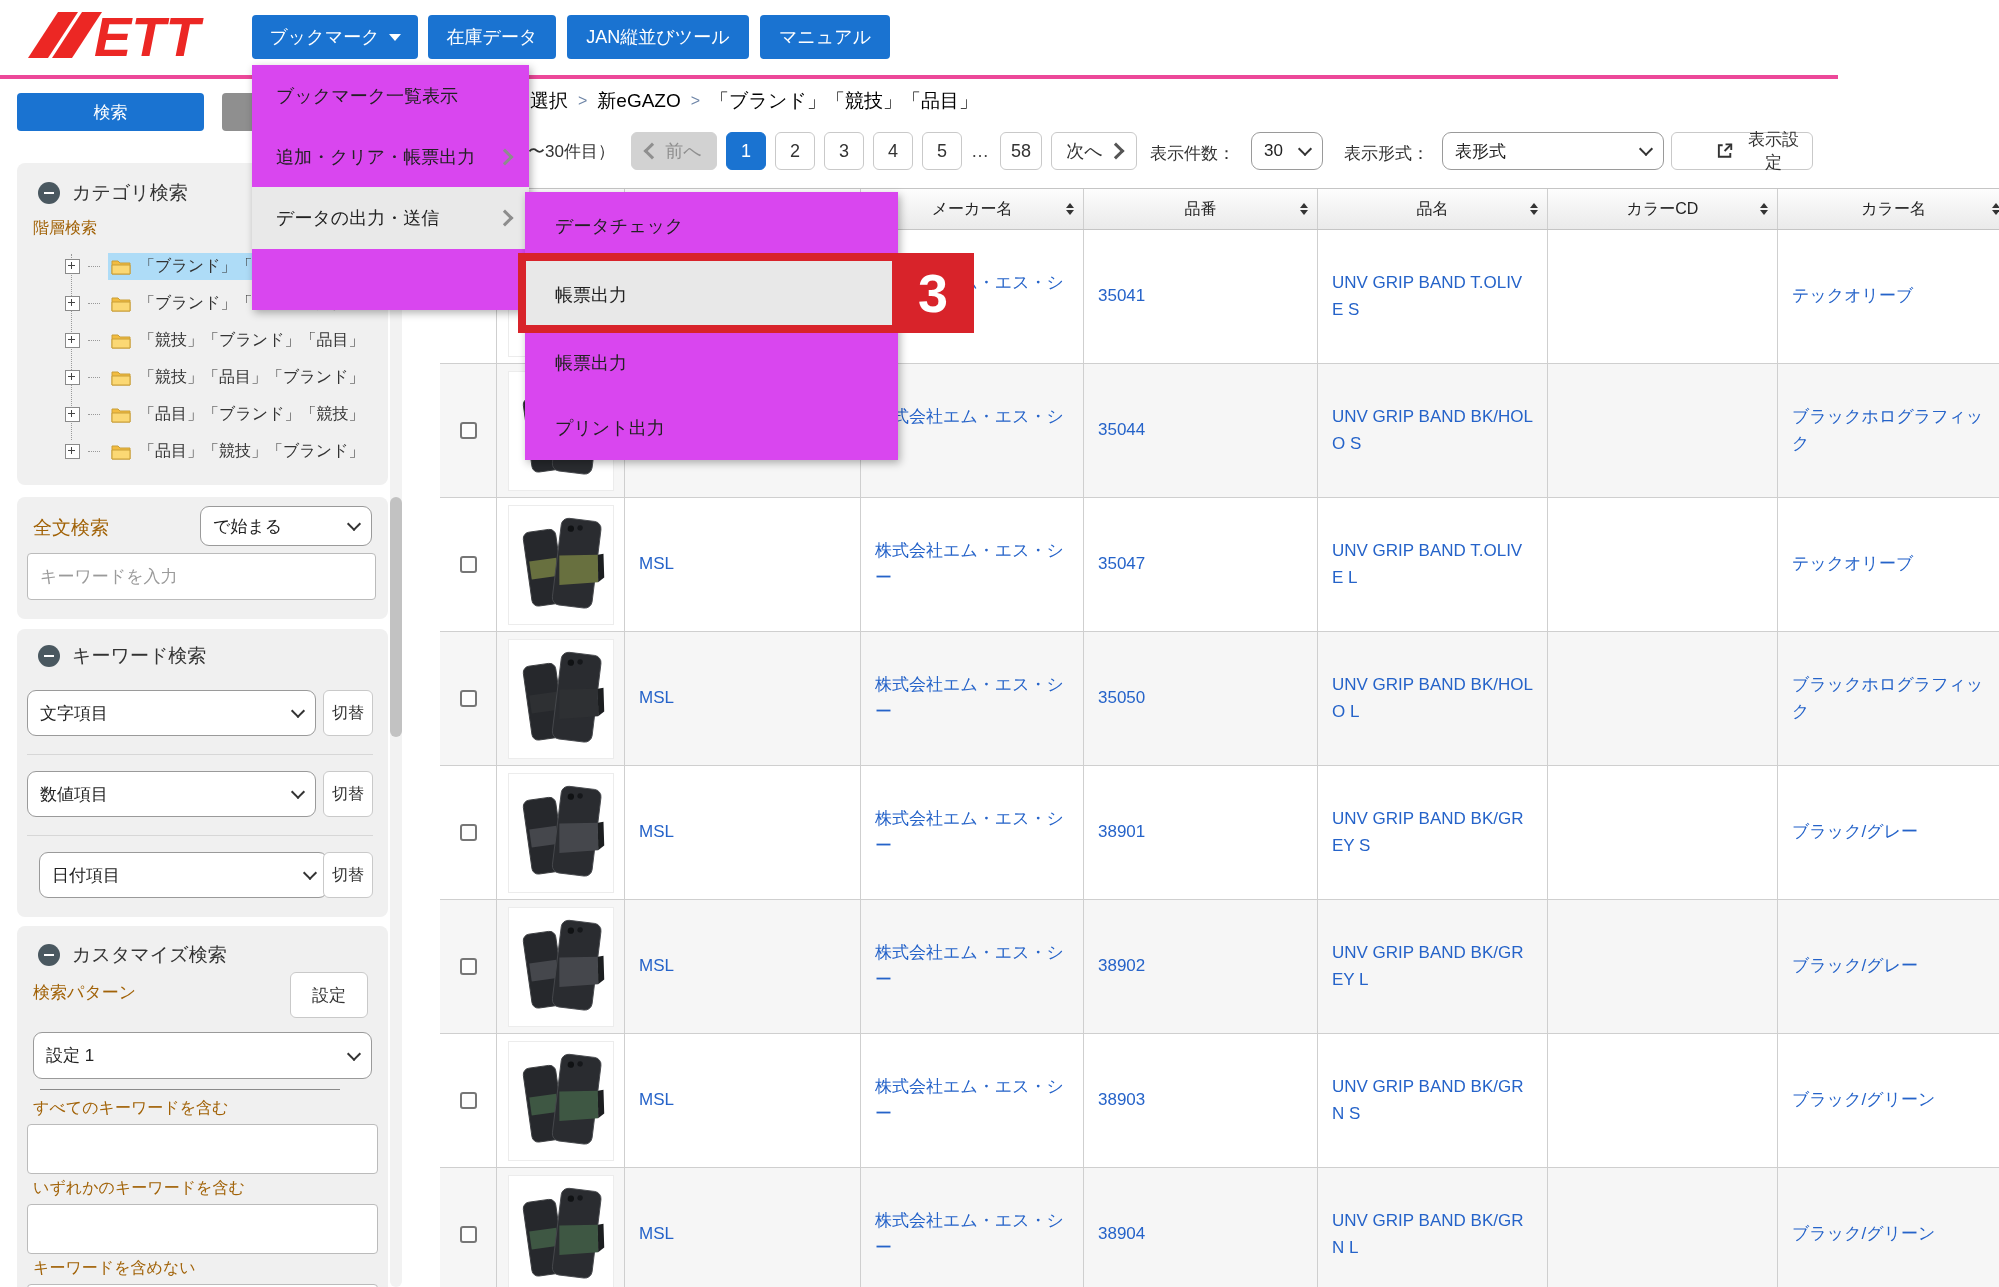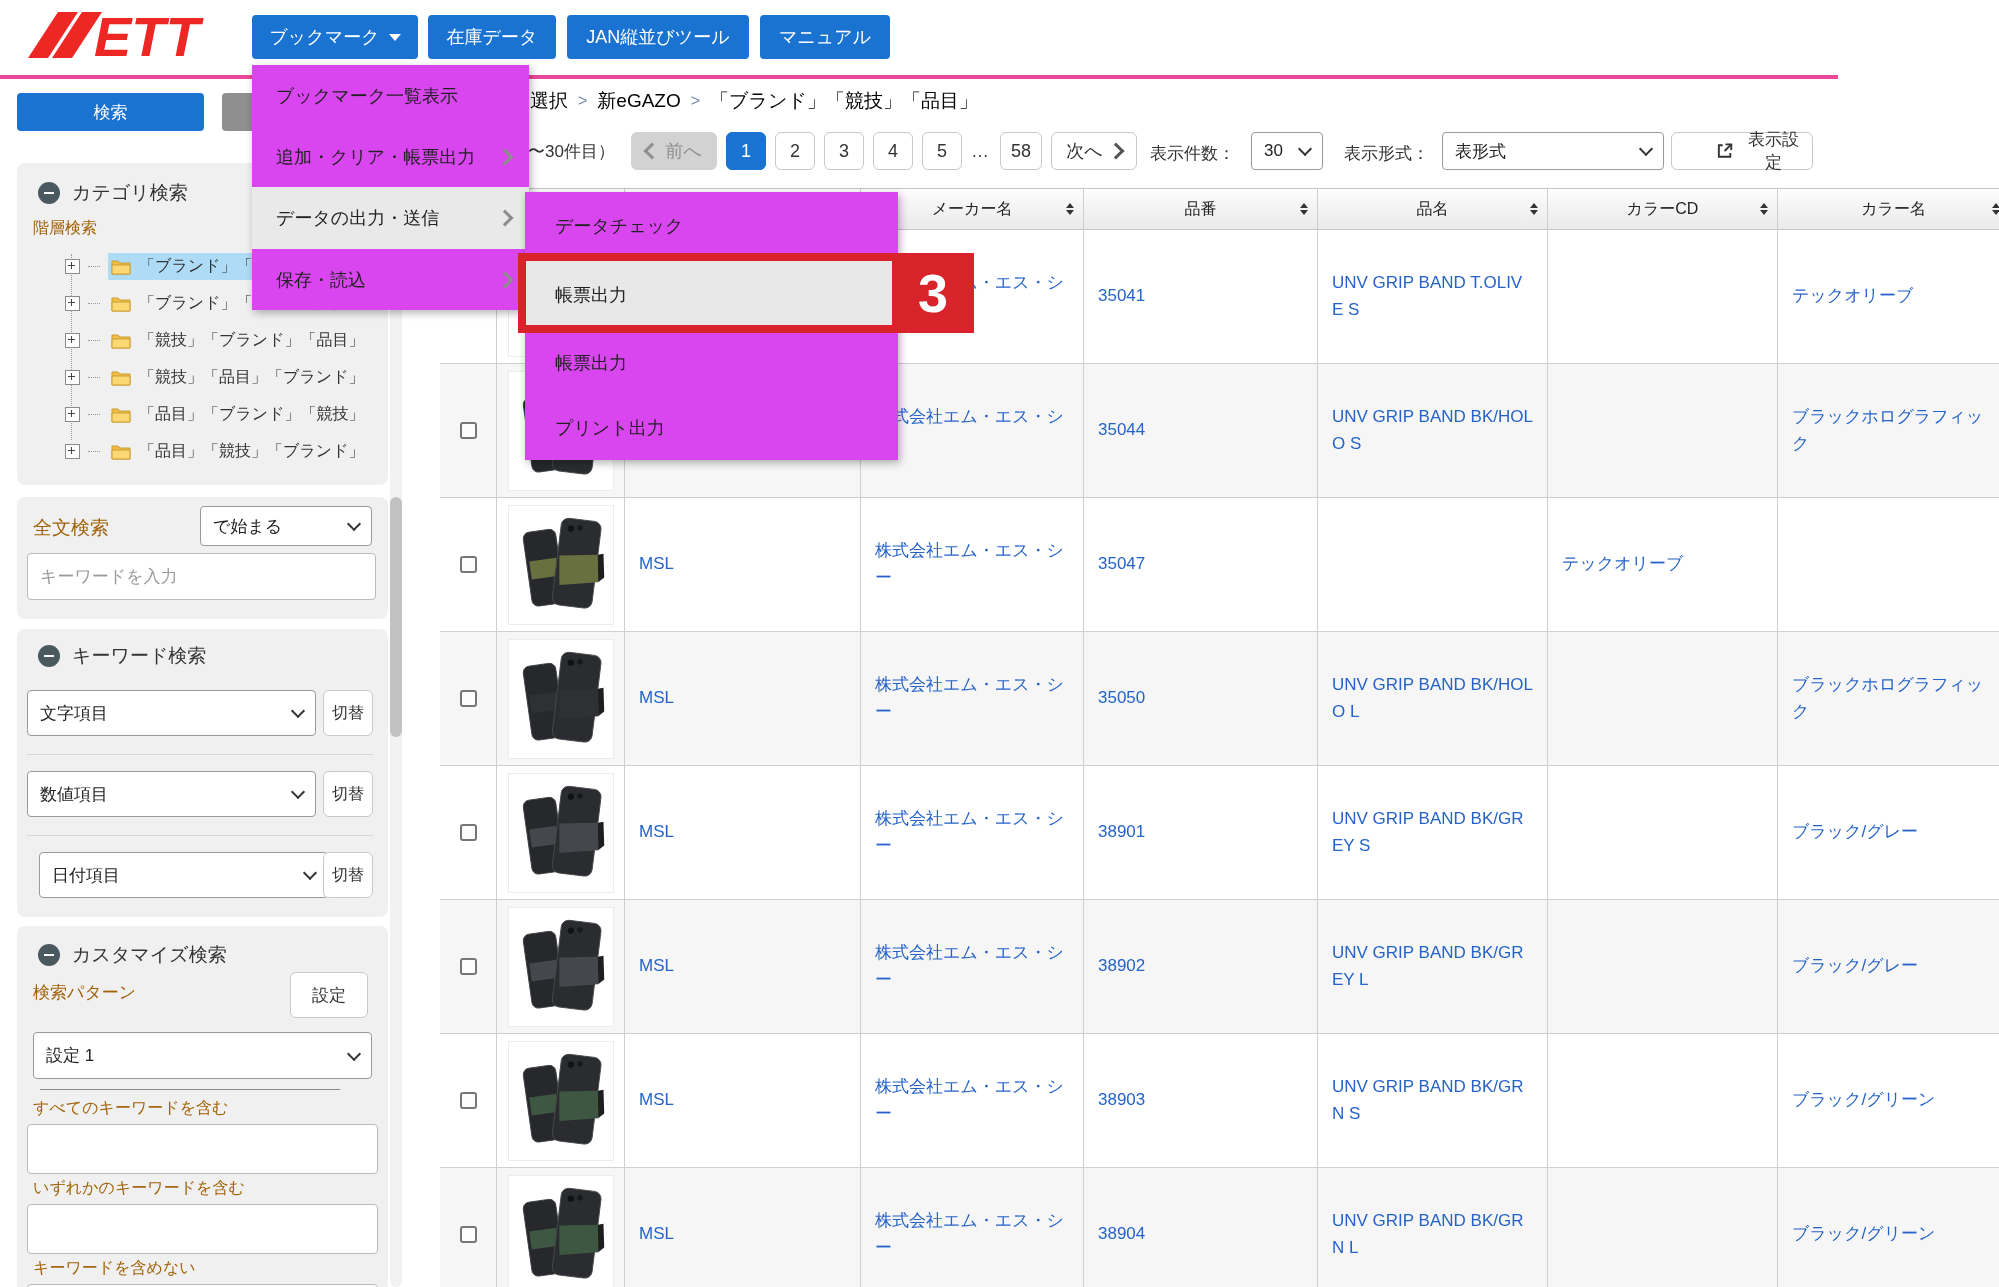--- a/index.html
+++ b/index.html
@@ -28,21 +28,21 @@
   .pgbtn{height:38px;min-width:40px;padding:0 10px;background:#fff;border:1px solid #c9c9c9;border-radius:6px;
     display:flex;align-items:center;justify-content:center;font-size:18px;color:#333;font-family:inherit;cursor:pointer;gap:7px;}
   .pgbtn.disabled{background:#d2d2d2;border-color:#d2d2d2;color:#8f8f8f;cursor:default;}
   .pgbtn.active{background:#1a73d1;border-color:#1a73d1;color:#fff;}
   .pg-ellipsis{font-size:18px;color:#444;letter-spacing:2px;}
   .chev{display:inline-block;width:9px;height:9px;border-right:3px solid #555;border-bottom:3px solid #555;}
   .chev.left{transform:rotate(135deg);}
   .chev.right{transform:rotate(-45deg);}
   .pgbtn.disabled .chev{border-color:#8f8f8f;}
   .ctl-label{font-size:17px;color:#333;top:142px;}
-  .selectbox{position:absolute;height:38px;background:#fff;border:1px solid #9a9a9a;border-radius:4px;
+  .selectbox{position:absolute;height:38px;background:#fff;border:1px solid #9a9a9a;border-radius:9px;
     display:flex;align-items:center;justify-content:space-between;padding:0 12px;font-size:17px;color:#222;cursor:pointer;box-sizing:border-box;}
   .selectbox .chev-s{width:8px;height:8px;border-right:2px solid #333;border-bottom:2px solid #333;transform:rotate(45deg);margin-top:-4px;}
   .btn-outline{position:absolute;background:#fff;border:1px solid #c9c9c9;border-radius:6px;display:flex;align-items:center;justify-content:center;
     gap:8px;font-size:17px;color:#333;font-family:inherit;cursor:pointer;box-sizing:border-box;}
   
   .table{left:440px;top:188px;width:1570px;}
   .thead,.trow{display:grid;grid-template-columns:57px 128px 236px 223px 234px 230px 230px 232px;}
   .thead{height:42px;background:linear-gradient(#fdfdfd,#eaeaea);border-top:1px solid #c5c5c5;border-bottom:1px solid #c5c5c5;box-sizing:border-box;}
   .th{position:relative;display:flex;align-items:center;justify-content:center;font-size:16px;color:#222;border-right:1px solid #cfcfcf;box-sizing:border-box;}
   .sort{position:absolute;right:9px;top:50%;transform:translateY(-50%);display:flex;flex-direction:column;gap:2px;cursor:pointer;}
@@ -461,20 +461,23 @@
       </div>
     <div class="cell c-brand">
         <a>MSL</a>
       </div>
     <div class="cell c-maker">
         <a>株式会社エム・エス・シー</a>
       </div>
     <div class="cell c-code">
         <a>35047</a>
       </div>
+    <div class="cell c-name">
+        <a>UNV GRIP BAND T.OLIVE L</a>
+      </div>
     <div class="cell c-ccd">
         <span></span>
       </div>
     <div class="cell c-cname">
         <a>テックオリーブ</a>
       </div>
   </div>
 
   <div class="trow alt">
     <div class="cell c-check">
@@ -687,24 +690,20 @@
     <span>ブックマーク一覧表示</span>
   </div>
   <div class="mitem" style="height:61px;">
     <span>追加・クリア・帳票出力</span>
     <span class="chev-m"></span>
   </div>
   <div class="mitem hlgray" style="height:62px;">
     <span>データの出力・送信</span>
     <span class="chev-m"></span>
   </div>
-  <div class="mitem" style="height:61px;">
-    <span>保存・読込</span>
-    <span class="chev-m"></span>
-  </div>
 </div>
 
 <div class="menu" style="left:525px;top:192px;width:373px;height:268px;">
   <div class="smitem" style="height:67px;">
     <span>データチェック</span>
   </div>
   <div class="smitem hlgray" style="height:71px;">
     <span>帳票出力</span>
   </div>
   <div class="smitem" style="height:65px;">

